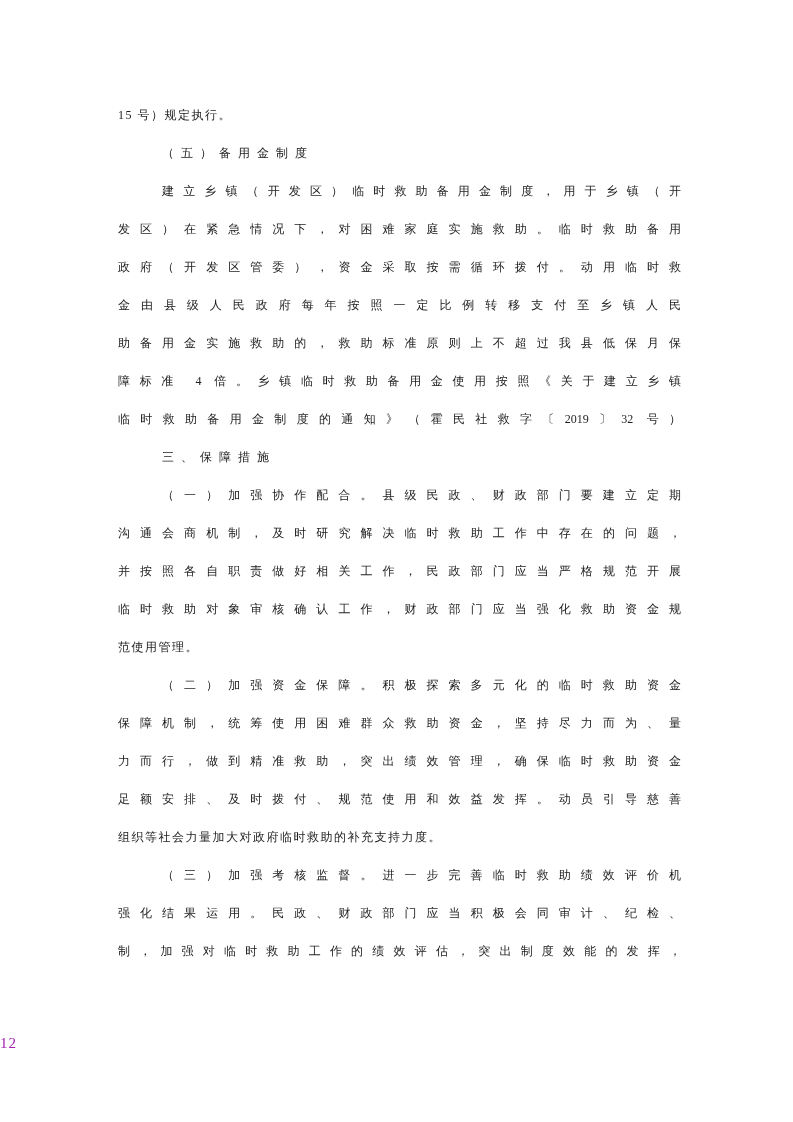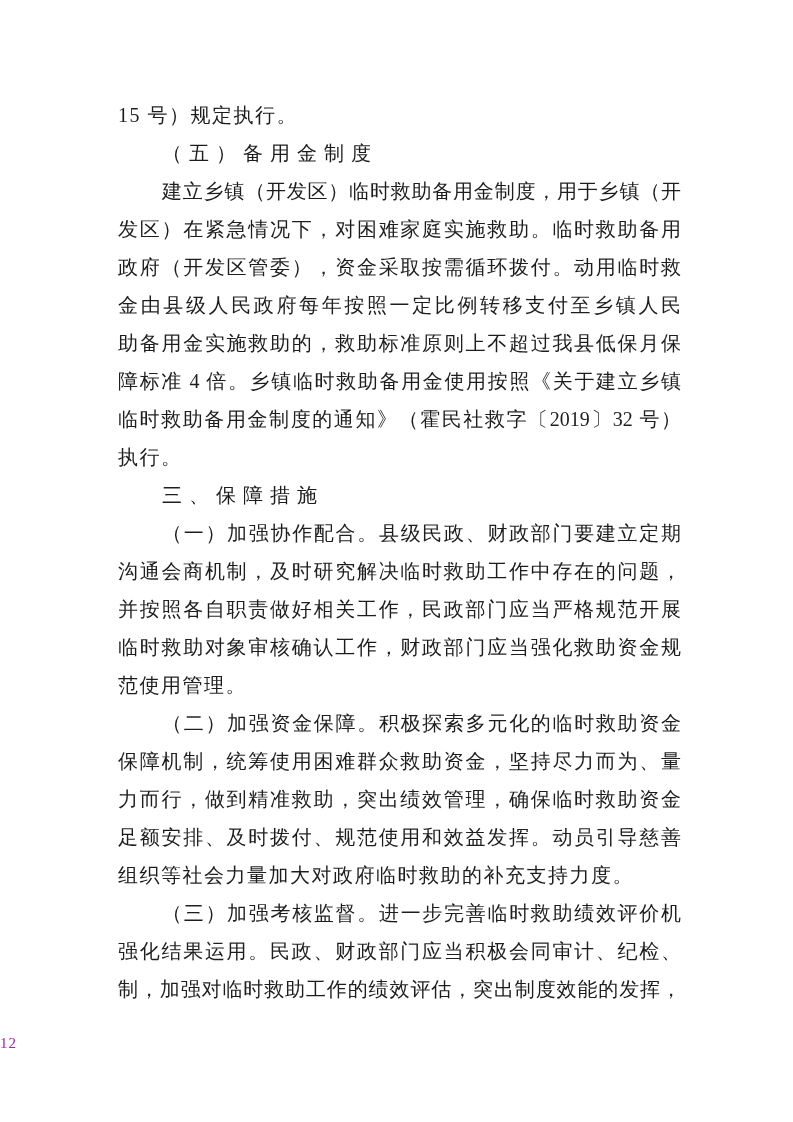--- a/index.html
+++ b/index.html
@@ -16,21 +16,21 @@
     font-family: "Liberation Serif", serif;
     color: #1d1d1d;
   }
   .content {
     position: absolute;
     left: 118px;
     top: 96px;
     width: 563px;
   }
   .line {
-    font-size: 20px;
+    font-size: 12px;
     line-height: 38px;
     height: 38px;
     letter-spacing: 1.5px;
     text-align: left;
   }
   .line.full {
     letter-spacing: normal;
     text-align: justify;
     text-align-last: justify;
   }
@@ -62,21 +62,20 @@
   <div class="content">
     <div class="line">15 号）规定执行。</div>
     <div class="line indent hd">（五）备用金制度</div>
     <div class="line full indent">建立乡镇（开发区）临时救助备用金制度，用于乡镇（开</div>
     <div class="line full">发区）在紧急情况下，对困难家庭实施救助。临时救助备用</div>
     <div class="line full">政府（开发区管委），资金采取按需循环拨付。动用临时救</div>
     <div class="line full">金由县级人民政府每年按照一定比例转移支付至乡镇人民</div>
     <div class="line full">助备用金实施救助的，救助标准原则上不超过我县低保月保</div>
     <div class="line full">障标准 4 倍。乡镇临时救助备用金使用按照《关于建立乡镇</div>
     <div class="line full">临时救助备用金制度的通知》（霍民社救字〔2019〕32 号）</div>
-    <div class="line">执行。</div>
     <div class="line indent hd bold">三、保障措施</div>
     <div class="line full indent">（一）加强协作配合。县级民政、财政部门要建立定期</div>
     <div class="line full">沟通会商机制，及时研究解决临时救助工作中存在的问题，</div>
     <div class="line full">并按照各自职责做好相关工作，民政部门应当严格规范开展</div>
     <div class="line full">临时救助对象审核确认工作，财政部门应当强化救助资金规</div>
     <div class="line">范使用管理。</div>
     <div class="line full indent">（二）加强资金保障。积极探索多元化的临时救助资金</div>
     <div class="line full">保障机制，统筹使用困难群众救助资金，坚持尽力而为、量</div>
     <div class="line full">力而行，做到精准救助，突出绩效管理，确保临时救助资金</div>
     <div class="line full">足额安排、及时拨付、规范使用和效益发挥。动员引导慈善</div>

